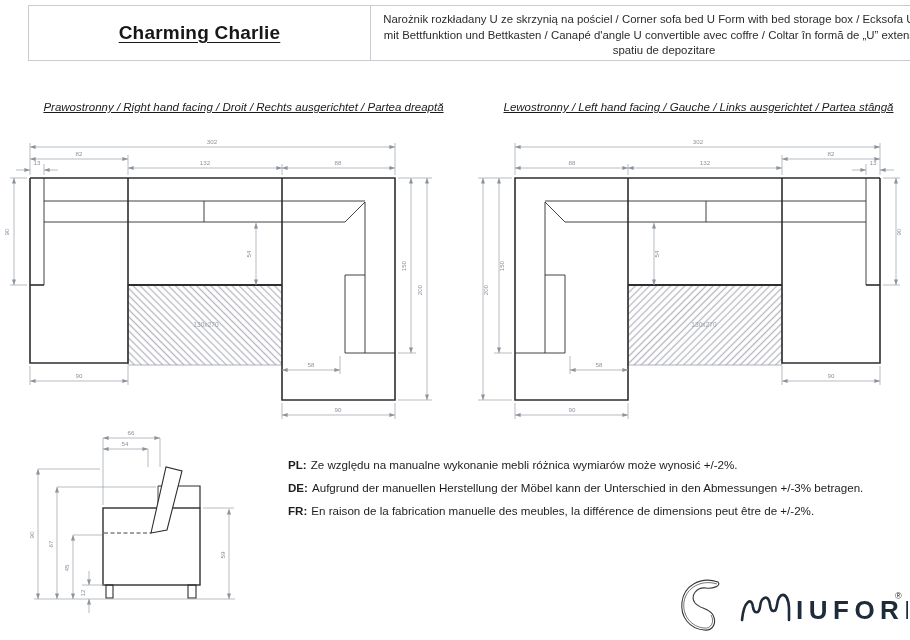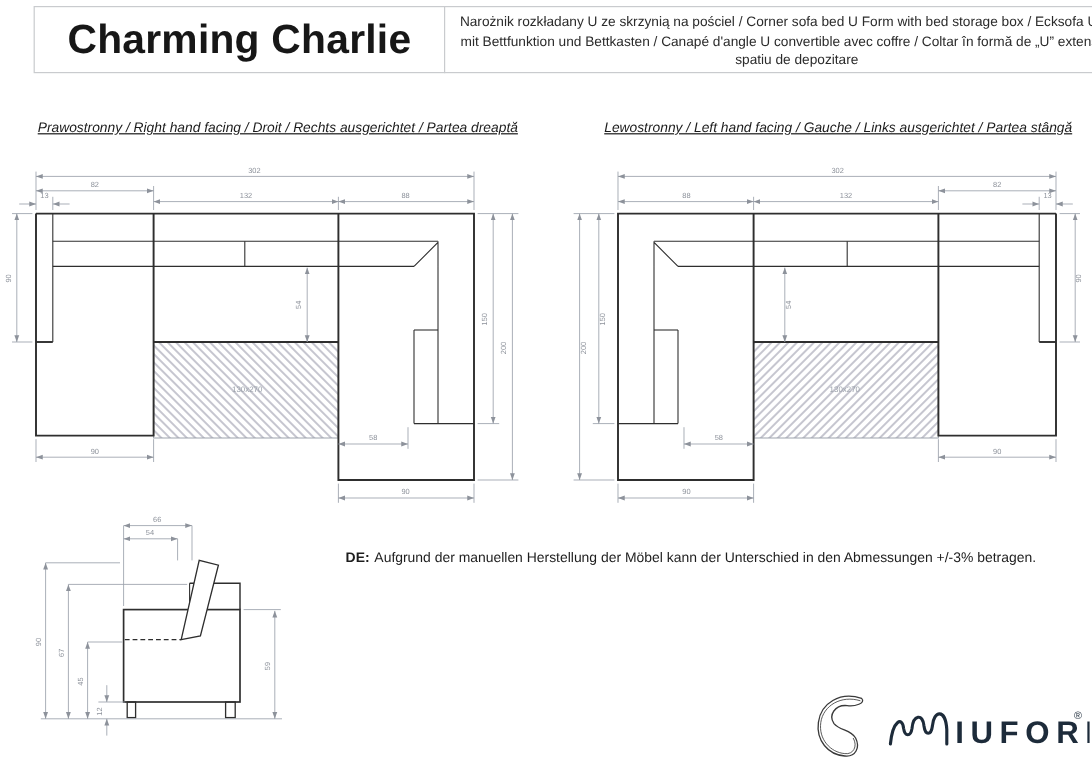--- a/index.html
+++ b/index.html
@@ -4,32 +4,32 @@
 <style>
   html,body { margin:0; padding:0; }
   body {
     width:910px; height:640px; position:relative; overflow:hidden;
     background:#ffffff; color:#1c1c1c;
     font-family:"Liberation Sans", sans-serif;
   }
   .hdr-box { position:absolute; top:5px; height:56px; border:1px solid #c9cbce; background:#fff; box-sizing:border-box; }
   .title-box { left:28px; width:343px; display:flex; align-items:center; justify-content:center; }
   .title-box h1 {
-    margin:0; font-size:34px; font-weight:bold; letter-spacing:0.2px;
-    text-underline-offset:3px; color:#171717;
+    margin:0; font-size:19px; font-weight:bold; letter-spacing:0.2px;
+    text-decoration:underline; text-underline-offset:3px; color:#171717;
   }
   .desc-box { left:370px; width:588px; padding:6px 12px;text-align:center; }
   .desc-box p { margin:0; font-size:11.4px; line-height:1.36; color:#2b2b2b; }
 
   .caption {
     position:absolute; top:101px; width:455px; text-align:center;
     font-size:11.5px; font-style:italic; text-decoration:underline;
     color:#1b1b1b;
   }
-  .cap-left { left:4px; }
+  .cap-left { left:16px; }
   .cap-right { left:471px; }
 
   svg.drawing { position:absolute; overflow:visible; }
   #draw-rf { left:0; top:135px; }
   #draw-lf { left:455px; top:135px; }
   #side-view { left:30px; top:425px; }
 
   .dimtext { font-size:6.2px; fill:#8d929b; text-anchor:middle; }
   .bedtext  { font-size:6.6px; fill:#9aa0aa; text-anchor:middle; }
 
@@ -196,21 +196,23 @@
     <text class="dimtext" x="95" y="21">54</text>
     <text class="dimtext" transform="rotate(-90 4 110)" x="4" y="110">90</text>
     <text class="dimtext" transform="rotate(-90 23 119)" x="23" y="119">67</text>
     <text class="dimtext" transform="rotate(-90 39 143)" x="39" y="143">45</text>
     <text class="dimtext" transform="rotate(-90 55 168)" x="55" y="168">12</text>
     <text class="dimtext" transform="rotate(-90 195 130)" x="195" y="130">59</text>
   </g>
 </svg>
 
 <div class="disclaimers">
+  <p><b>PL:</b><span>Ze względu na manualne wykonanie mebli różnica wymiarów może wynosić +/-2%.</span></p>
   <p><b>DE:</b><span>Aufgrund der manuellen Herstellung der Möbel kann der Unterschied in den Abmessungen +/-3% betragen.</span></p>
+  <p><b>FR:</b><span>En raison de la fabrication manuelle des meubles, la différence de dimensions peut être de +/-2%.</span></p>
 </div>
 
 <div class="logo">
   <svg width="232" height="58" viewBox="0 0 232 58">
     <g fill="none" stroke="#3a3a3a" stroke-width="1.1">
       <path d="M42,6 C24,0 8,10 6,26 C4,41 14,53 28,54 C37,55 41,47 37,39 C33,32 24,33 19,27 C14,20 20,11 30,12 C36,13 46,10 42,6 Z"></path>
       <path d="M41,8 C25,3 10,12 8,26 C6,40 16,51 28,52 C35,53 39,46 35,39" stroke-width="0.7"></path>
     </g>
     <path d="M66,44 C68,24 76,21 77,31 C78,38 83,38 84,31 C85,20 93,18 94,29 C95,37 100,37 101,29 C102,16 112,14 113,32 L113,44" fill="none" stroke="#1d2b3a" stroke-width="2.6" stroke-linecap="round"></path>
     <text x="120" y="43" font-size="26" font-weight="bold" letter-spacing="5.5" fill="#1d2b3a">IUFORM</text>

